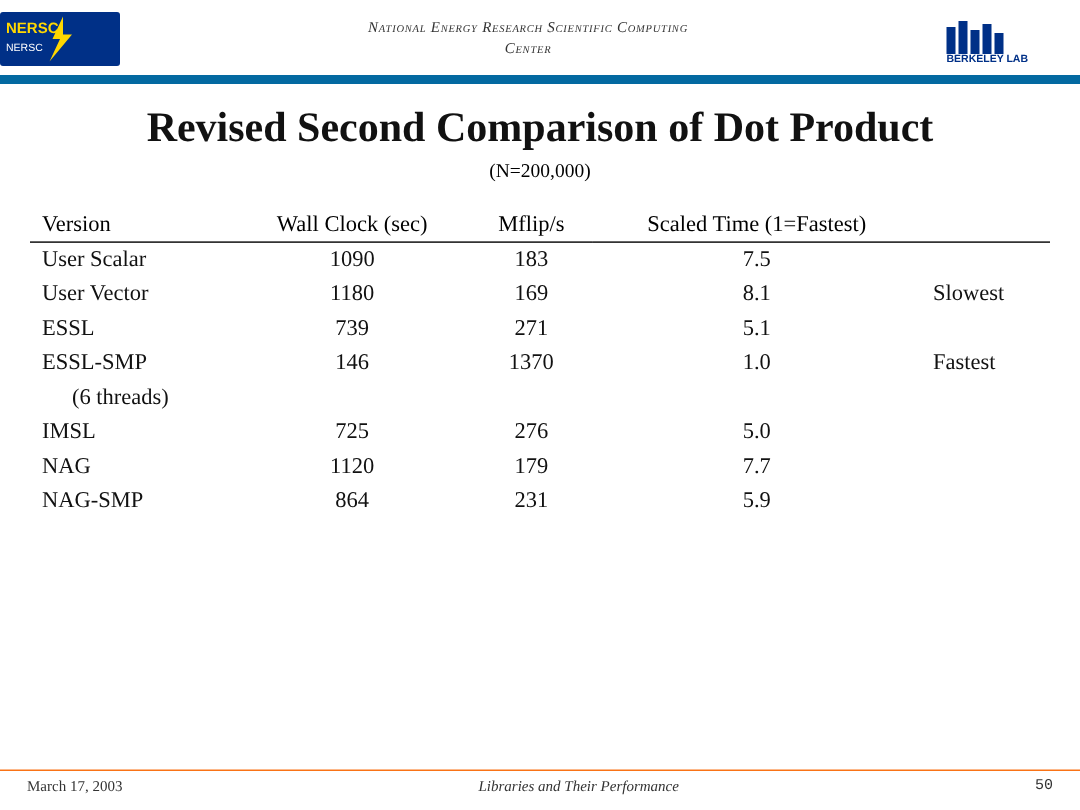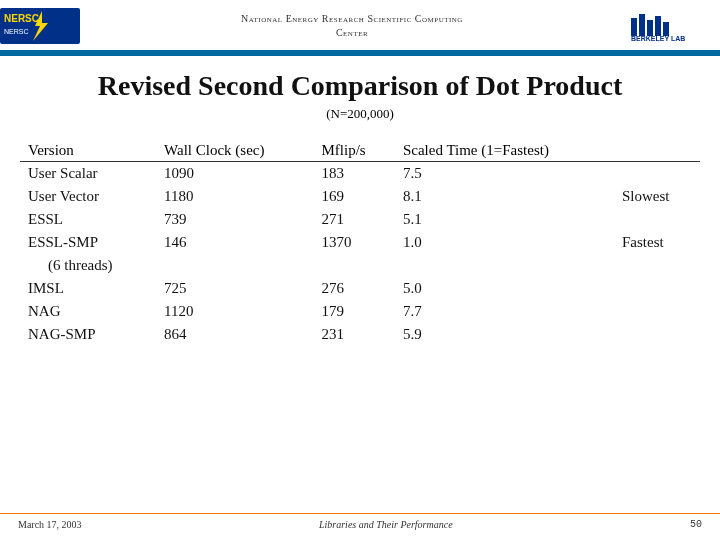--- a/index.html
+++ b/index.html
@@ -36,20 +36,21 @@
       flex: 1;
       padding: 0 16px;
     }
 
     .header-title p {
       font-size: 10px;
       font-variant: small-caps;
       letter-spacing: 0.5px;
       color: #333;
       line-height: 1.4;
+      font-style: italic;
     }
 
     .header-logo-right {
       width: 80px;
       height: 36px;
       display: flex;
       align-items: center;
       justify-content: flex-end;
     }
 
@@ -86,30 +87,31 @@
 
     .data-table thead tr th {
       font-weight: normal;
       text-align: left;
       padding: 2px 8px;
       border-bottom: 1px solid #333;
       font-size: 15px;
     }
 
     .data-table thead tr th.num-col {
+      text-align: center;
     }
 
     .data-table tbody tr td {
       padding: 3px 8px;
       color: #111;
       vertical-align: middle;
     }
 
     .data-table tbody tr td.num-col {
-      text-align: left;
+      text-align: center;
     }
 
     .blue-text {
       color: #2244bb;
     }
 
     .orange-text {
       color: #cc5500;
     }
 

